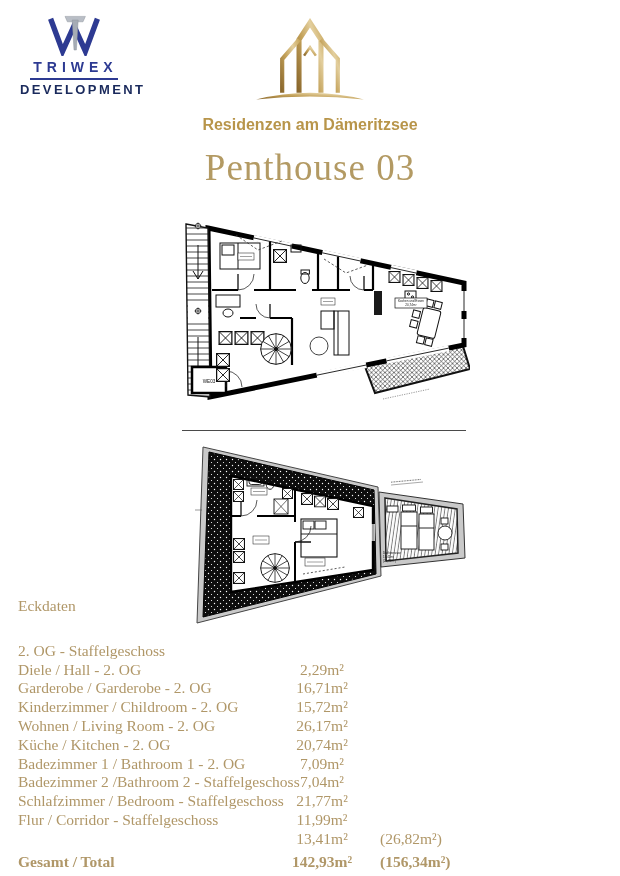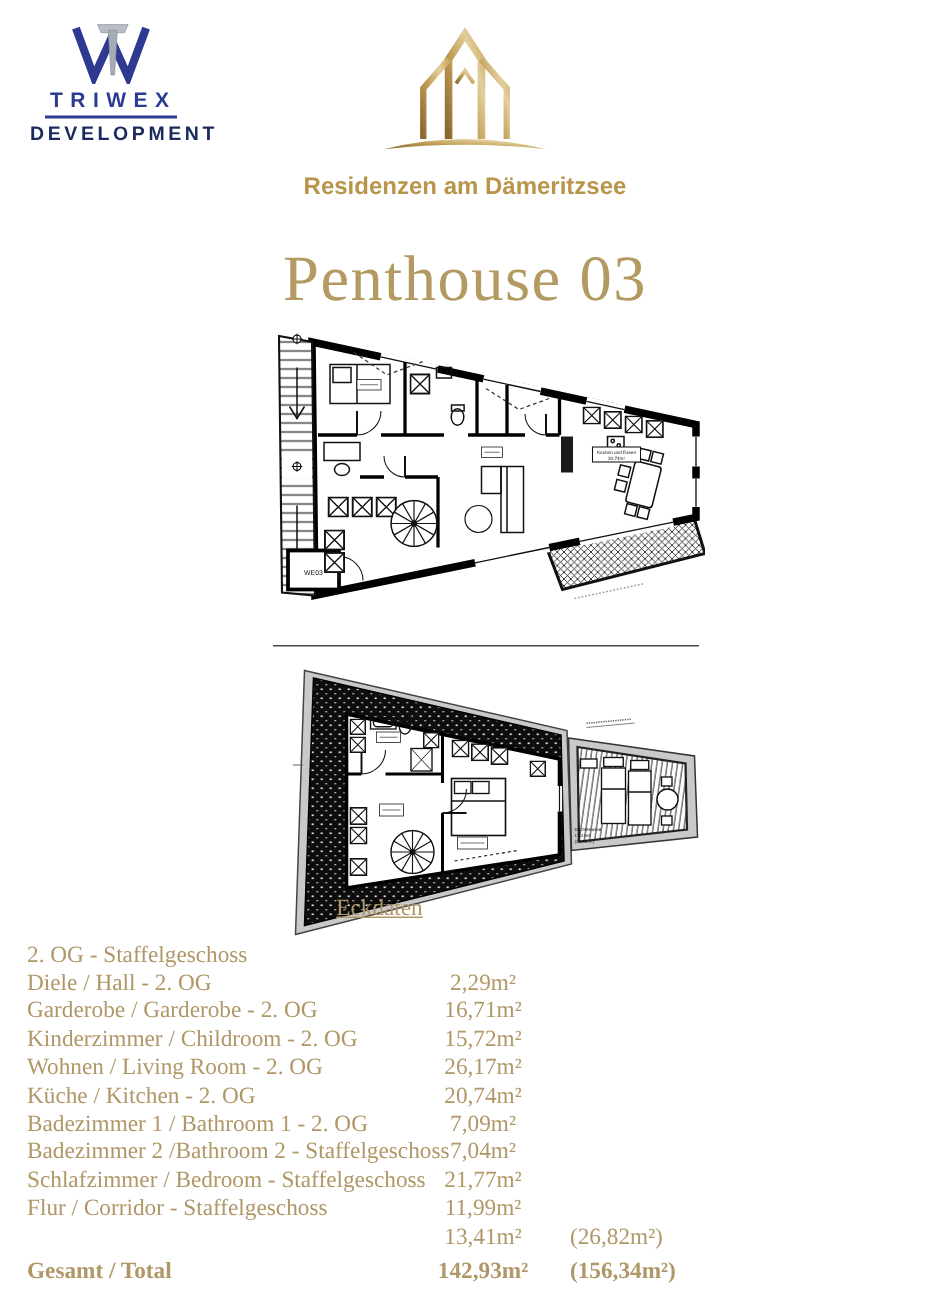--- a/index.html
+++ b/index.html
@@ -10,31 +10,31 @@
   .triwex svg{display:block;margin:0 auto 2px auto;}
   .triwex-name{font-family:"Liberation Sans",sans-serif;font-weight:bold;font-size:14px;
                letter-spacing:5px;color:#2d3a92;display:inline-block;
                border-bottom:2px solid #2d3a92;padding:0 0 3px 3px;}
   .triwex-sub{font-family:"Liberation Sans",sans-serif;font-weight:bold;font-size:13px;
               letter-spacing:2.4px;color:#1a2a5c;margin-top:2px;}
   .brand{position:absolute;left:0;right:0;top:2px;text-align:center;}
   .brand svg{display:block;margin:0 auto;}
   .brand-name{font-family:"Liberation Sans",sans-serif;font-weight:bold;font-size:16px;
               color:#b8954a;margin-top:0;}
-  .title{position:absolute;left:0;right:0;top:146px;margin:16px;text-align:center;
-         font-weight:normal;font-size:43px;letter-spacing:1px;color:#b39a63;}
+  .title{position:absolute;left:0;right:0;top:146px;margin:0;text-align:center;
+         font-weight:normal;font-size:37px;letter-spacing:1px;color:#b39a63;}
   
   .plan{position:absolute;}
   .plan1{left:178px;top:215px;width:292px;height:200px;}
   .plan2{left:195px;top:446px;width:278px;height:182px;}
   .divider{position:absolute;left:182px;top:430px;width:284px;height:1px;background:#4a4a4a;}
   
   .eckdaten{position:absolute;left:18px;top:597px;width:470px;color:#b09768;
             font-size:15.5px;line-height:18.8px;}
-  .eck-heading{text-decoration:underline;margin-bottom:12px;text-align:center;}
+  .eck-heading{margin-bottom:26px;}
   .row{position:relative;height:18.8px;white-space:nowrap;}
   .row .lbl{white-space:nowrap;}
   .row .val{position:absolute;left:250px;top:0;width:108px;text-align:center;}
   .row .ext{position:absolute;left:362px;top:0;}
   .total{margin-top:4px;font-weight:bold;}
 </style>
 </head>
 <body>
 
 <div class="page">

